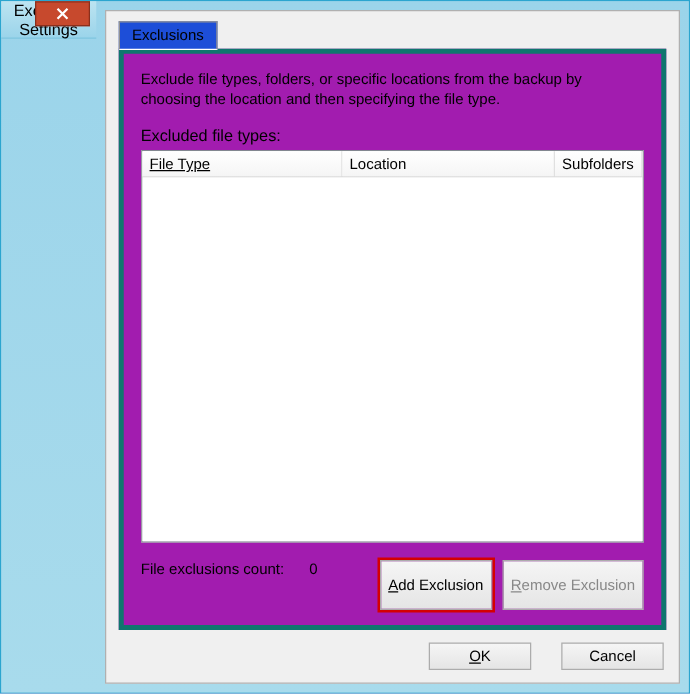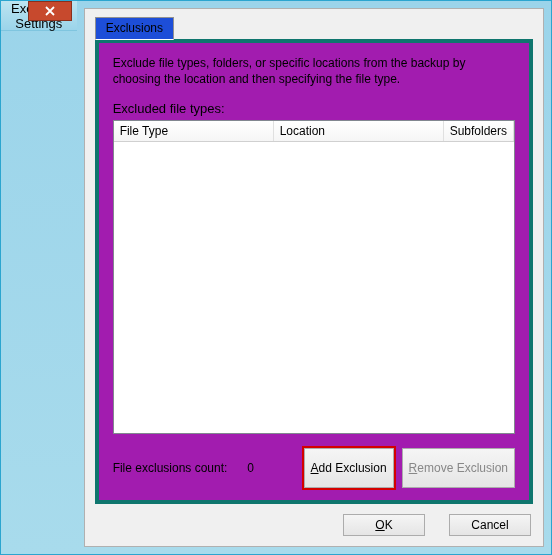--- a/index.html
+++ b/index.html
@@ -100,30 +100,29 @@
       background: #fff;
       border-bottom: 1px solid #d0d0d0;
     }
     .list-header .col {
       padding: 3px 6px;
       font-size: 12px;
       border-right: 1px solid #e0e0e0;
       background: linear-gradient(to bottom, #ffffff 0%, #f5f5f5 100%);
       white-space: nowrap;
     }
-    .col-filetype { width: 160px; }
+    .col-filetype { width: 160px; text-decoration: underline; }
     .col-location { width: 170px; }
     .col-subfolders { flex: 1; border-right: none; }
     .list-body {
       flex: 1;
       background: #fff;
     }
     .bottom-row {
       display: flex;
-      align-items: center;
       margin-top: 14px;
       gap: 8px;
     }
     .count-label { font-size: 12px; }
     .count-value { font-size: 12px; margin-left: 12px; }
     .spacer { flex: 1; }
     .btn {
       font-family: inherit;
       font-size: 12px;
       padding: 12px 6px;

